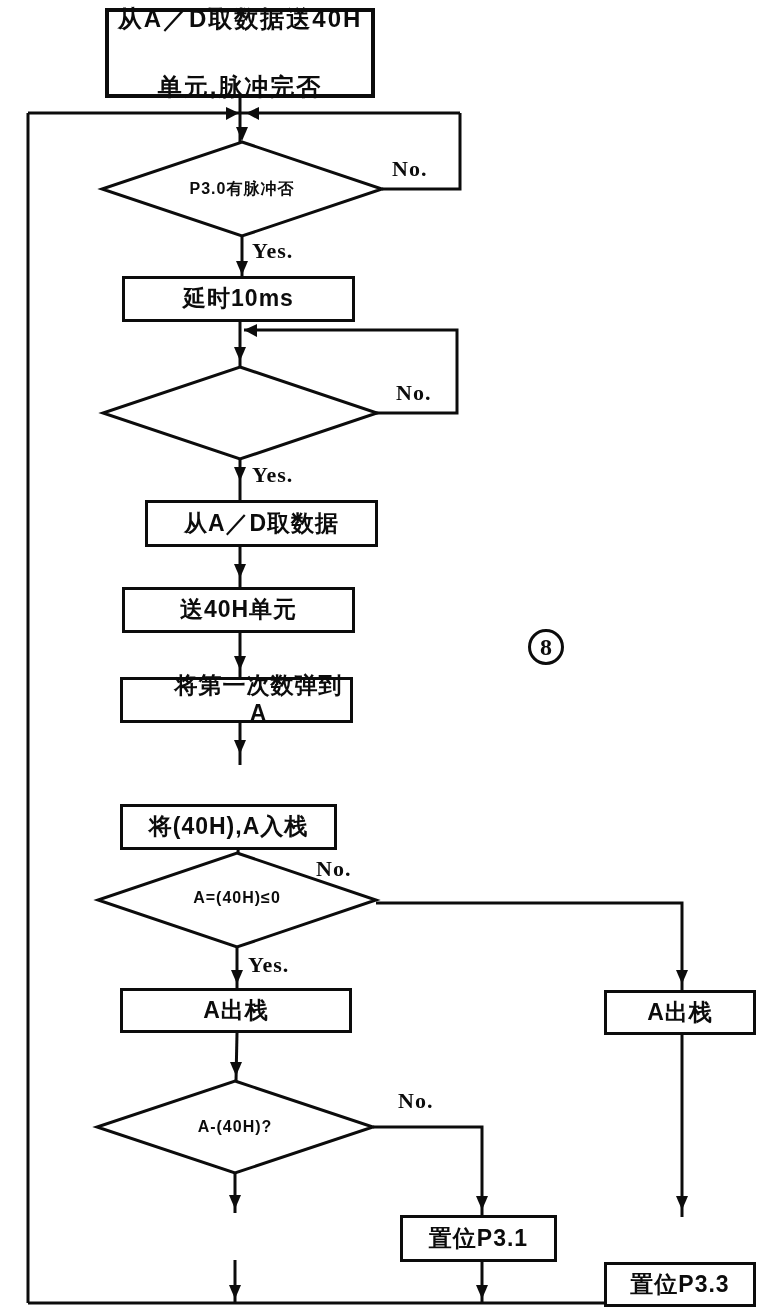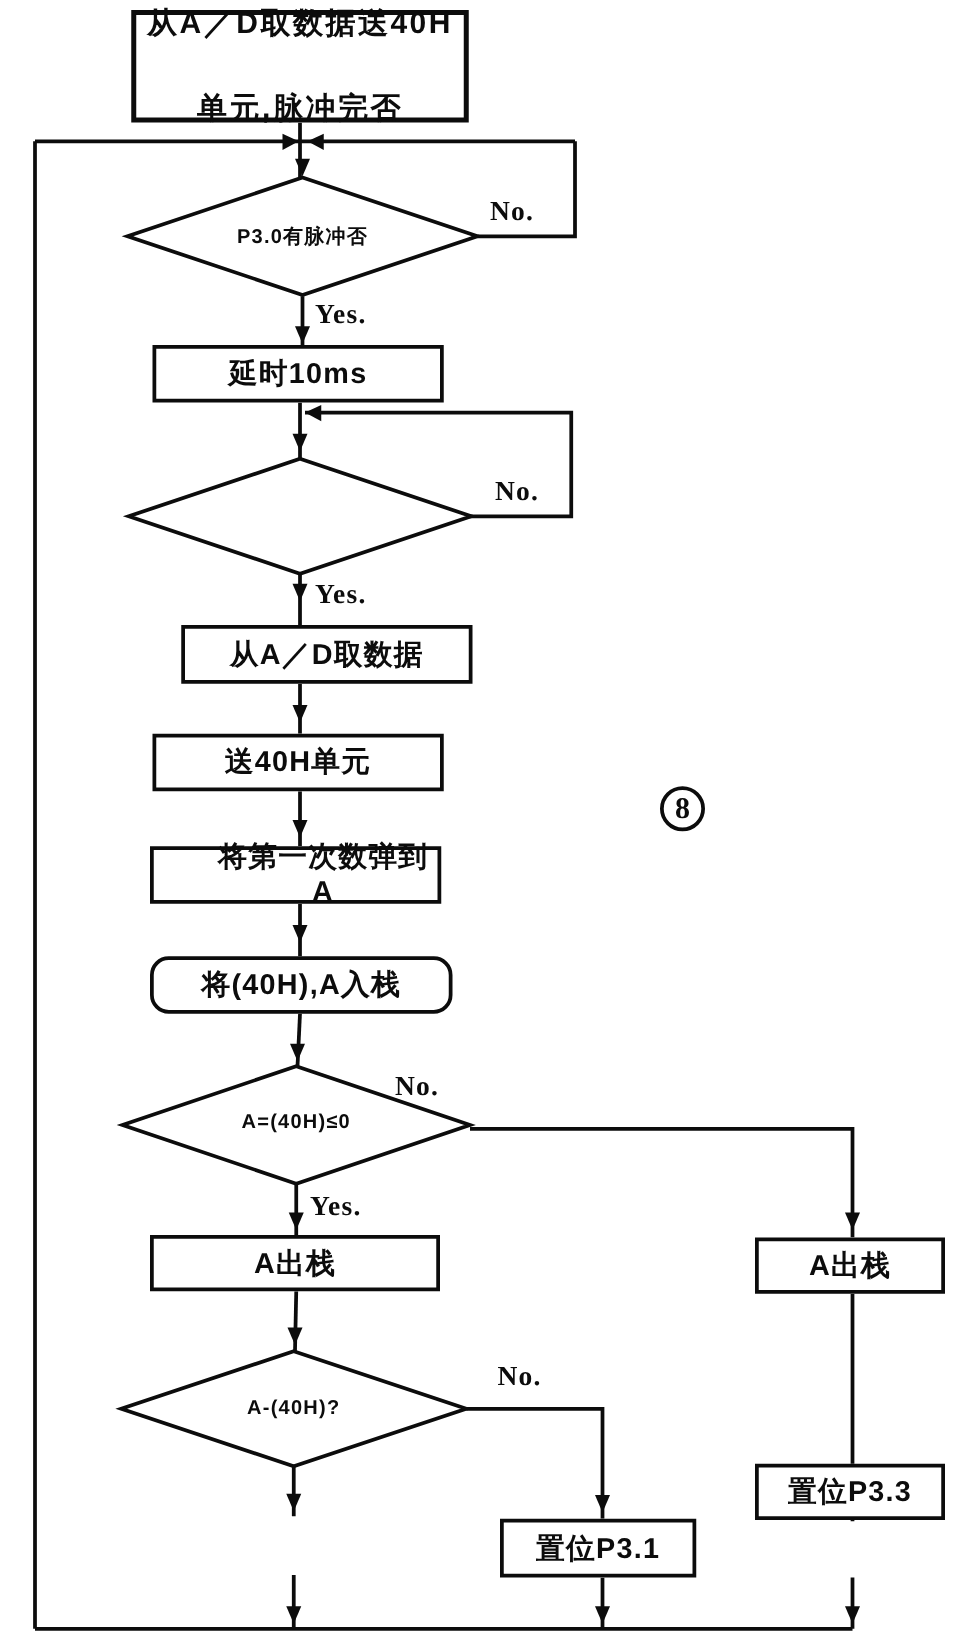--- a/index.html
+++ b/index.html
@@ -110,30 +110,30 @@
   </div>
 
   <div class="box" style="left:122px;top:276px;width:233px;height:46px;">延时10ms</div>
 
   <div class="box" style="left:122px;top:500px;width:233px;height:47px;margin-left:23px;">从A／D取数据</div>
 
   <div class="box" style="left:122px;top:587px;width:233px;height:46px;">送40H单元</div>
 
   <div class="box" style="left:120px;top:677px;width:233px;height:46px;padding-left:44px;">将第一次数弹到A</div>
 
-  <div class="box" style="left:120px;top:765px;width:242px;height:46px;border-radius:15px;">将(40H),A入栈</div>
+  <div class="box" style="left:120px;top:804px;width:217px;height:46px;">将(40H),A入栈</div>
 
   <div class="box" style="left:120px;top:988px;width:232px;height:45px;">A出栈</div>
 
   <div class="box" style="left:604px;top:990px;width:152px;height:45px;">A出栈</div>
 
 
   <div class="box" style="left:400px;top:1215px;width:157px;height:47px;">置位P3.1</div>
 
-  <div class="box" style="left:604px;top:1171px;width:152px;height:45px;">置位P3.3</div>
+  <div class="box" style="left:604px;top:1262px;width:152px;height:45px;">置位P3.3</div>
 
   <div class="dlabel" style="left:102px;top:167px;width:280px;height:44px;">P3.0有脉冲否</div>
   <div class="dlabel" style="left:98px;top:876px;width:278px;height:44px;">A=(40H)≤0</div>
   <div class="dlabel" style="left:97px;top:1105px;width:276px;height:44px;">A-(40H)?</div>
 
   <div class="branch" style="left:392px;top:156px;">No.</div>
   <div class="branch" style="left:252px;top:238px;">Yes.</div>
   <div class="branch" style="left:396px;top:380px;">No.</div>
   <div class="branch" style="left:252px;top:462px;">Yes.</div>
   <div class="branch" style="left:316px;top:856px;">No.</div>

